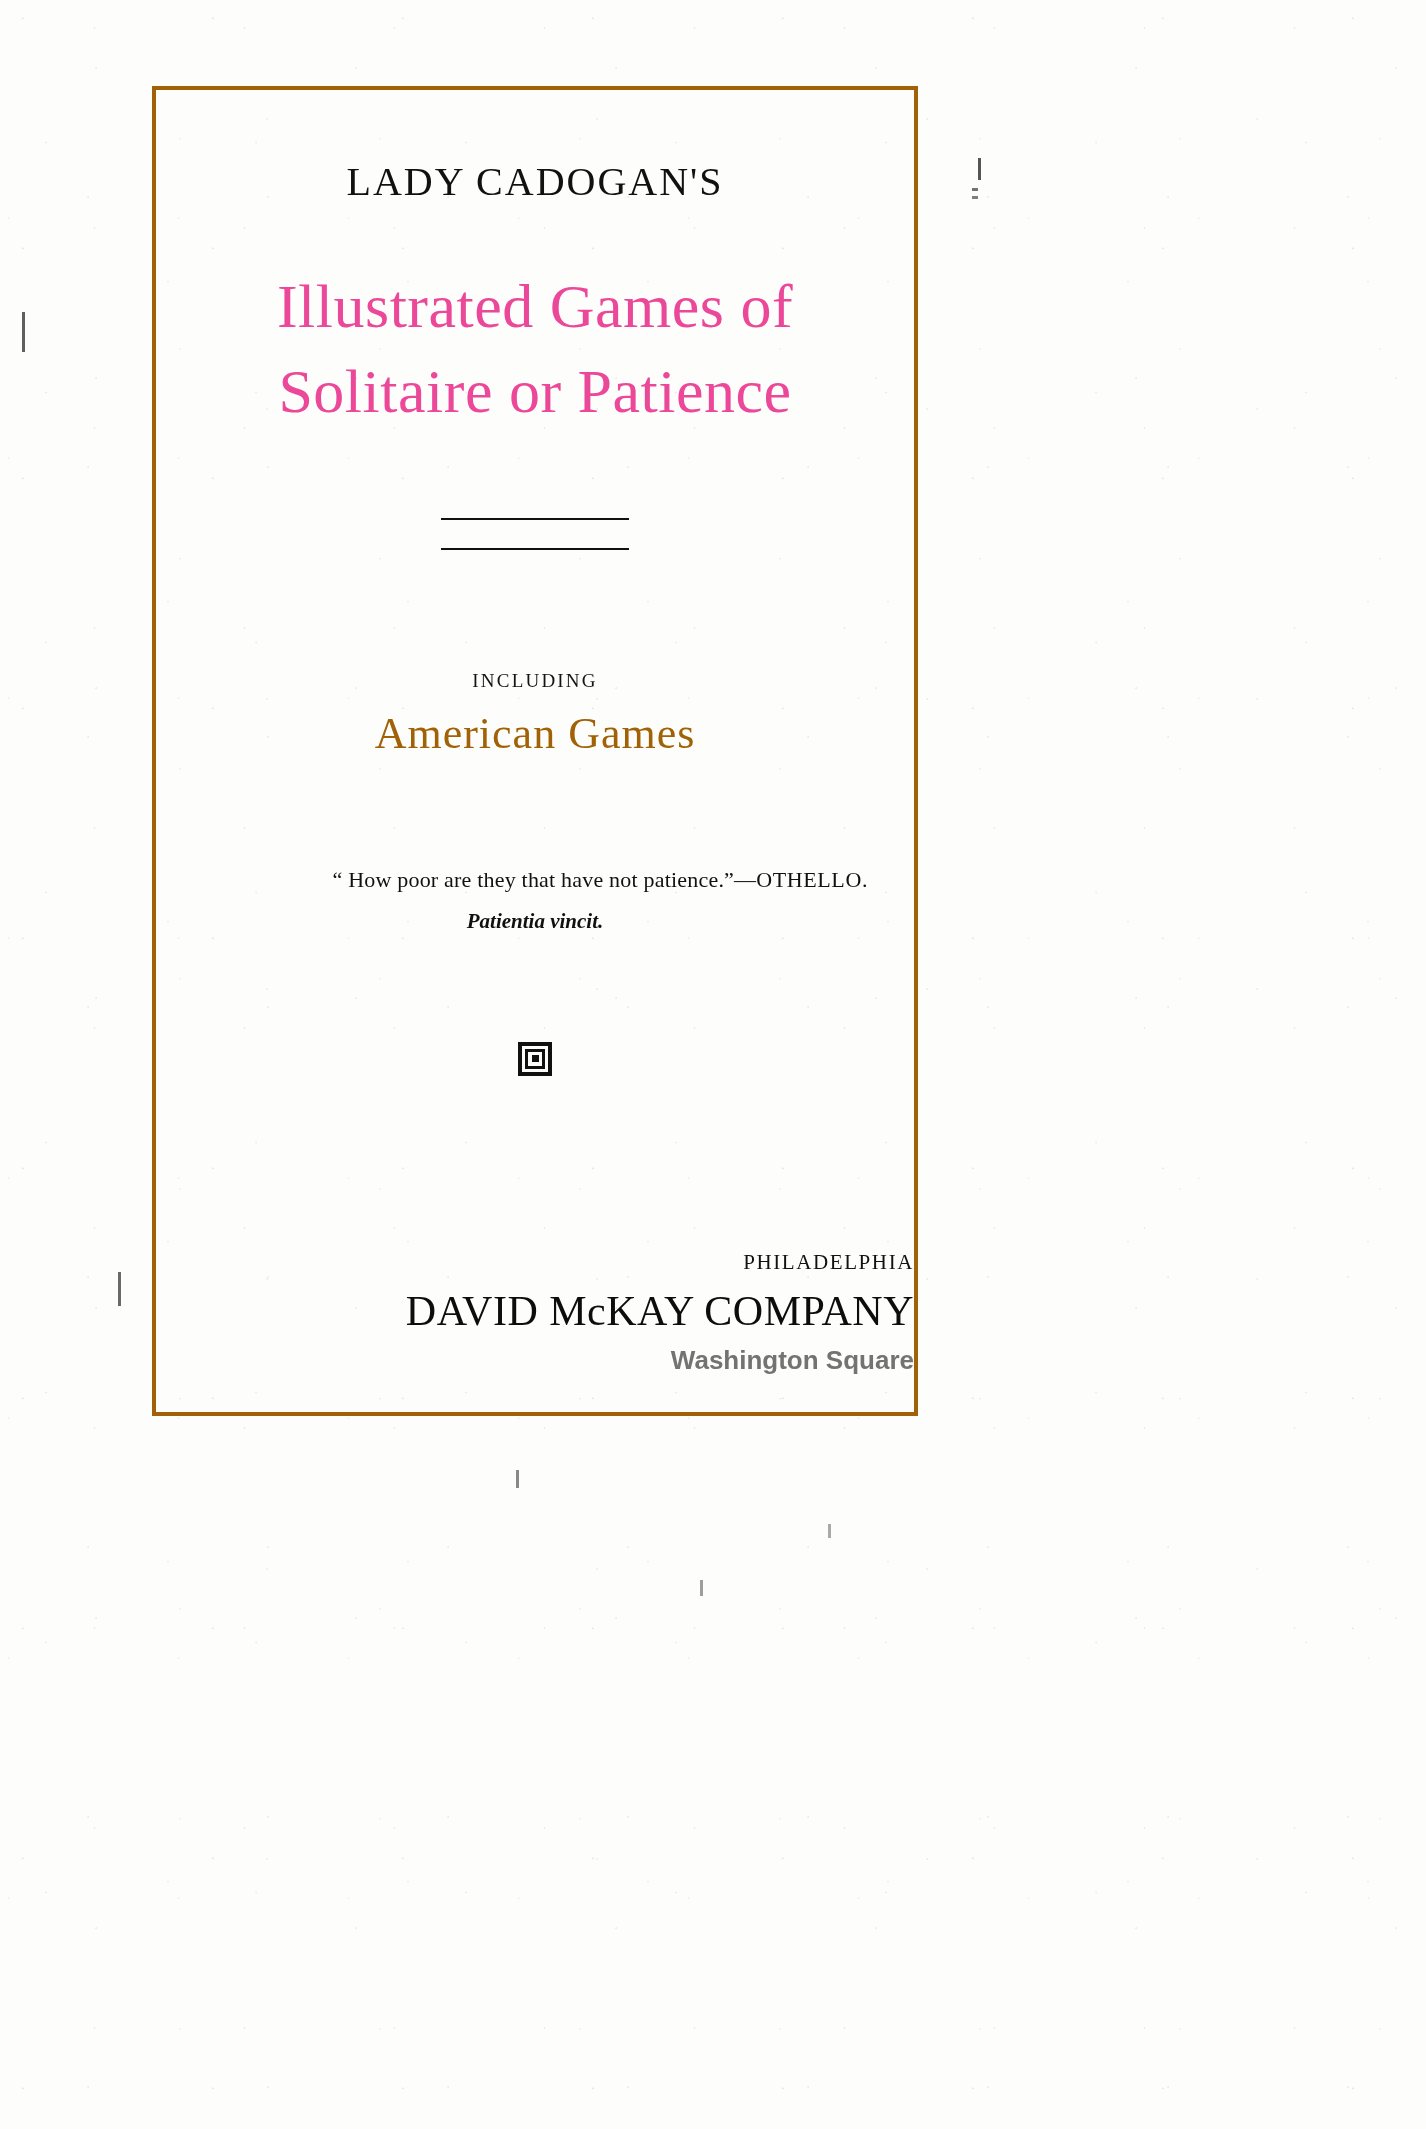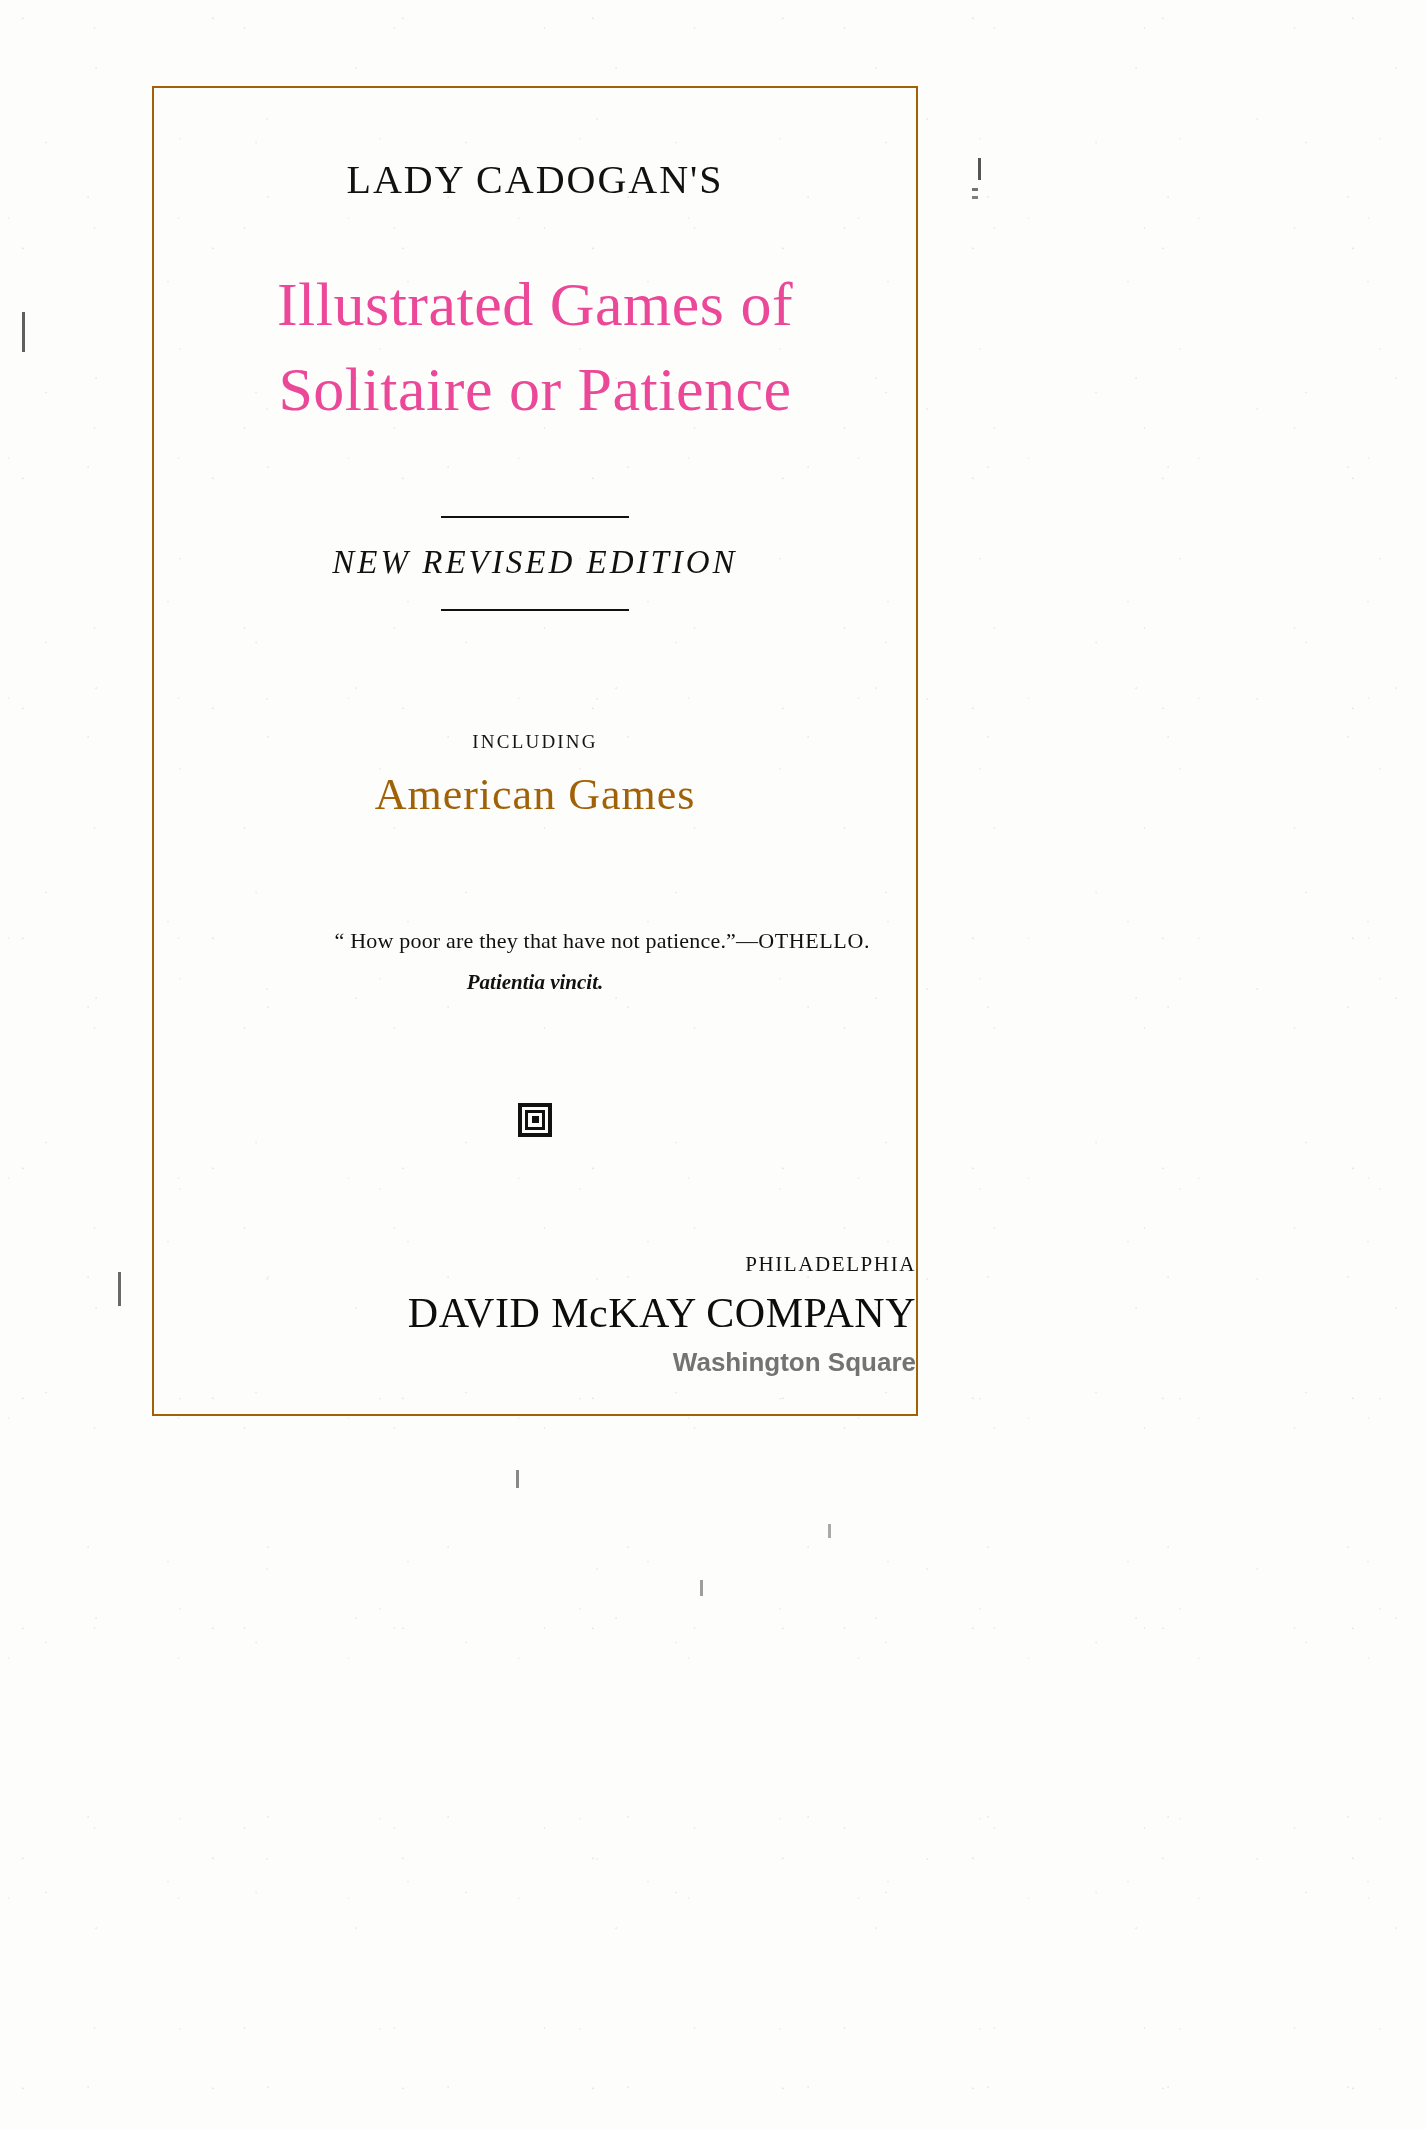--- a/index.html
+++ b/index.html
@@ -35,21 +35,21 @@
                      210px 250px, 180px 270px, 240px 320px, 200px 210px, 170px 240px;
   }
 
   
   .title-frame {
     position: absolute;
     left: 152px;
     top: 86px;
     width: 766px;
     height: 1330px;
-    border: 2px solid #a16207;
+    border: 4px solid #a16207;
     box-sizing: border-box;
   }
 
   .frame-inner {
     position: absolute;
     inset: 0;
     padding: 0 46px;
     box-sizing: border-box;
     text-align: center;
   }
@@ -211,21 +211,20 @@
 
     <div class="author-line">LADY  CADOGAN'S</div>
 
     <div class="main-title">
       <span class="l1">Illustrated Games of</span>
       <span class="l2">Solitaire or Patience</span>
     </div>
 
     <div class="rule rule-top"></div>
 
-    <div class="edition">NEW  REVISED  EDITION</div>
 
     <div class="rule rule-bottom"></div>
 
     <div class="including">INCLUDING</div>
 
     <div class="american-games">American  Games</div>
 
     <div class="quote">“ How poor are they that have not patience.”—<span class="smallcaps">OTHELLO.</span></div>
 
     <div class="latin">Patientia vincit.</div>

